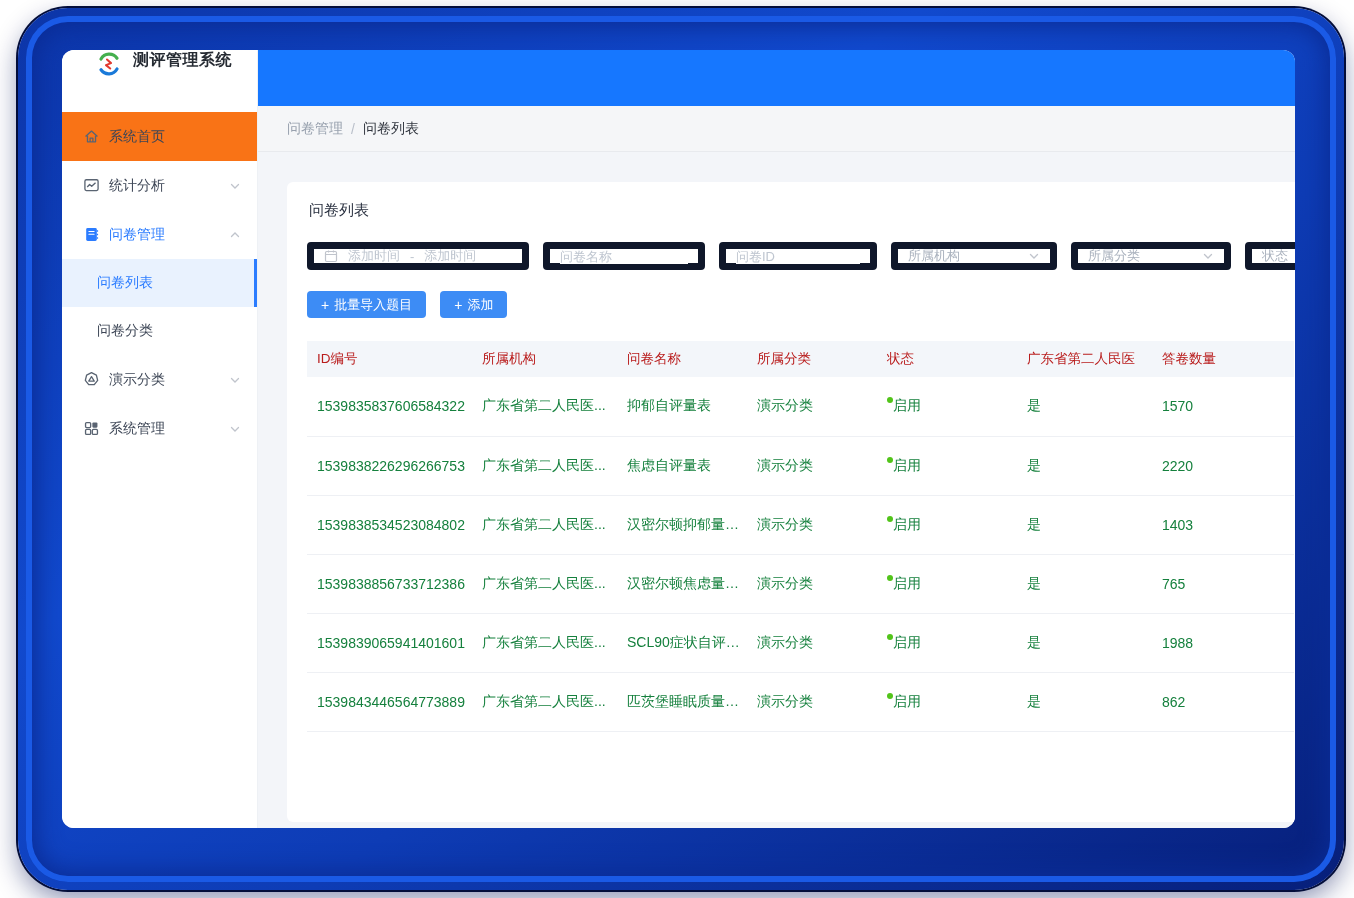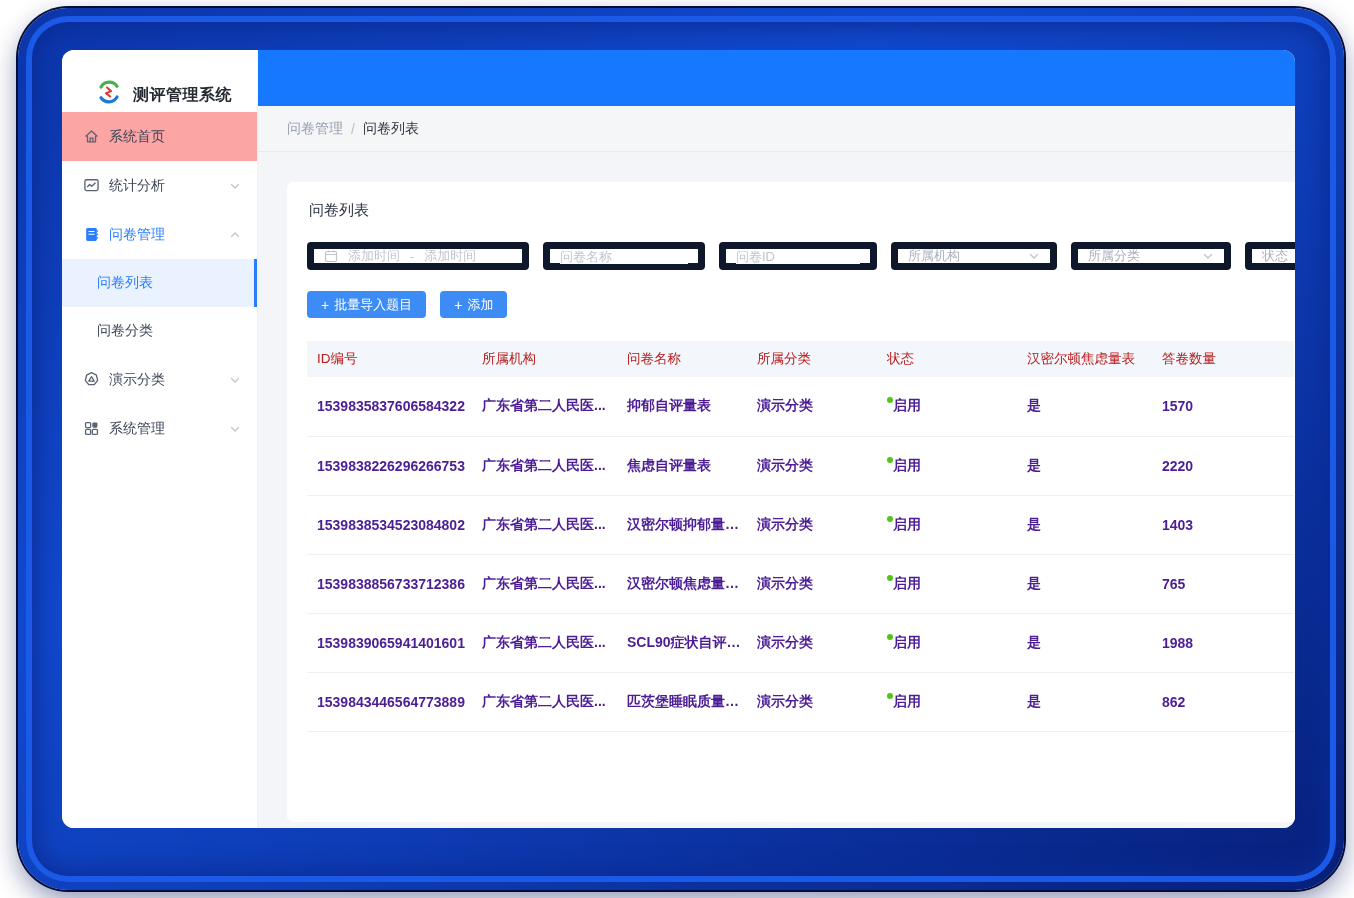--- a/index.html
+++ b/index.html
@@ -13,29 +13,29 @@
   }
   .frame::before { content:""; position:absolute; inset:8px; border-radius:42px;
            box-shadow:inset 0 0 0 6px #1a5ae6, inset 0 0 24px 10px #0a2c96; }
 
   
   .window { position:absolute; left:62px; top:50px; width:1233px; height:778px; background:#fff;
             border-radius:12px; overflow:hidden; display:flex; }
 
   
   .sidebar { width:196px; background:#fff; border-right:1px solid #eef1f5; flex-shrink:0; display:flex; flex-direction:column; }
-  .logo-row { height:56px; display:flex; align-items:flex-end; padding-left:33px; }
+  .logo-row { height:56px; display:flex; align-items:flex-start; padding-left:33px; }
   .logo-row svg { width:28px; height:28px; }
   .app-title { font-size:16px; font-weight:bold; color:#262b33; margin-left:10px; letter-spacing:.5px; }
   .menu { padding-top:6px; font-size:14px; color:#3d4656; }
   .side-item { height:49px; display:flex; align-items:center; padding:0 16px 0 21px; cursor:pointer; position:relative; }
   .side-item .mi { width:17px; height:17px; margin-right:9px; flex-shrink:0; display:flex; align-items:center; }
   .side-item .lbl { flex:1; }
   .side-item .chev { margin-left:auto; display:flex; }
-  .item-home { background:#fca5a5; }
+  .item-home { background:#f97316; }
   .item-parent-active, .item-parent-active .lbl { color:#2b7cff; }
   .sub-item { height:48px; display:flex; align-items:center; padding-left:35px; cursor:pointer; position:relative; color:#3d4656; }
   .sub-active { background:#e9f2fe; color:#2b7cff; }
   .sub-active::after { content:""; position:absolute; right:0; top:0; bottom:0; width:3px; background:#2b7cff; }
 
   
   .main { flex:1; display:flex; flex-direction:column; min-width:0; }
   .topbar { height:56px; background:#1677ff; flex-shrink:0; }
   .crumbbar { height:46px; background:#f5f6f8; border-bottom:1px solid #e8eaee; display:flex; align-items:center;
               padding-left:29px; font-size:14px; flex-shrink:0; }
@@ -62,22 +62,22 @@
 
   
   .btn-row { display:flex; gap:14px; margin-top:21px; }
   .btn { height:27px; background:#3d8cf5; color:#fff; font-size:13px; border:none; border-radius:4px;
          padding:0 14px; display:flex; align-items:center; gap:5px; cursor:pointer; font-family:inherit; }
   .btn .plus { font-size:14px; }
 
   
   table { border-collapse:collapse; table-layout:fixed; width:987px; margin-top:23px; }
   thead th { background:#f3f6fa; height:36px; text-align:left; font-weight:normal; font-size:13.5px; color:#b91c1c; padding-left:10px; }
-  tbody td { height:59px; border-bottom:1px solid #eef0f4; font-size:14px; color:#4c1d95; padding-left:10px;
-             white-space:nowrap; overflow:hidden; text-overflow:ellipsis;font-weight:bold; }
+  tbody td { height:59px; border-bottom:1px solid #eef0f4; font-size:14px; color:#15803d; padding-left:10px;
+             white-space:nowrap; overflow:hidden; text-overflow:ellipsis; }
   .status-cell { display:flex; align-items:flex-start; }
   .dot { width:6px; height:6px; border-radius:50%; background:#52c41a; flex-shrink:0; }
 </style>
 </head>
 <body>
 
 <div class="page">
   <div class="frame"></div>
 
   <div class="window">
@@ -248,21 +248,21 @@
                 <col style="width:135px">
                 <col style="width:142px">
             </colgroup>
             <thead>
               <tr>
                 <th>ID编号</th>
                 <th>所属机构</th>
                 <th>问卷名称</th>
                 <th>所属分类</th>
                 <th>状态</th>
-                <th>汉密尔顿焦虑量表</th>
+                <th>广东省第二人民医</th>
                 <th>答卷数量</th>
               </tr>
             </thead>
             <tbody>
               <tr>
                 <td>1539835837606584322</td>
                 <td>广东省第二人民医...</td>
                 <td>抑郁自评量表</td>
                 <td>演示分类</td>
                 <td>

